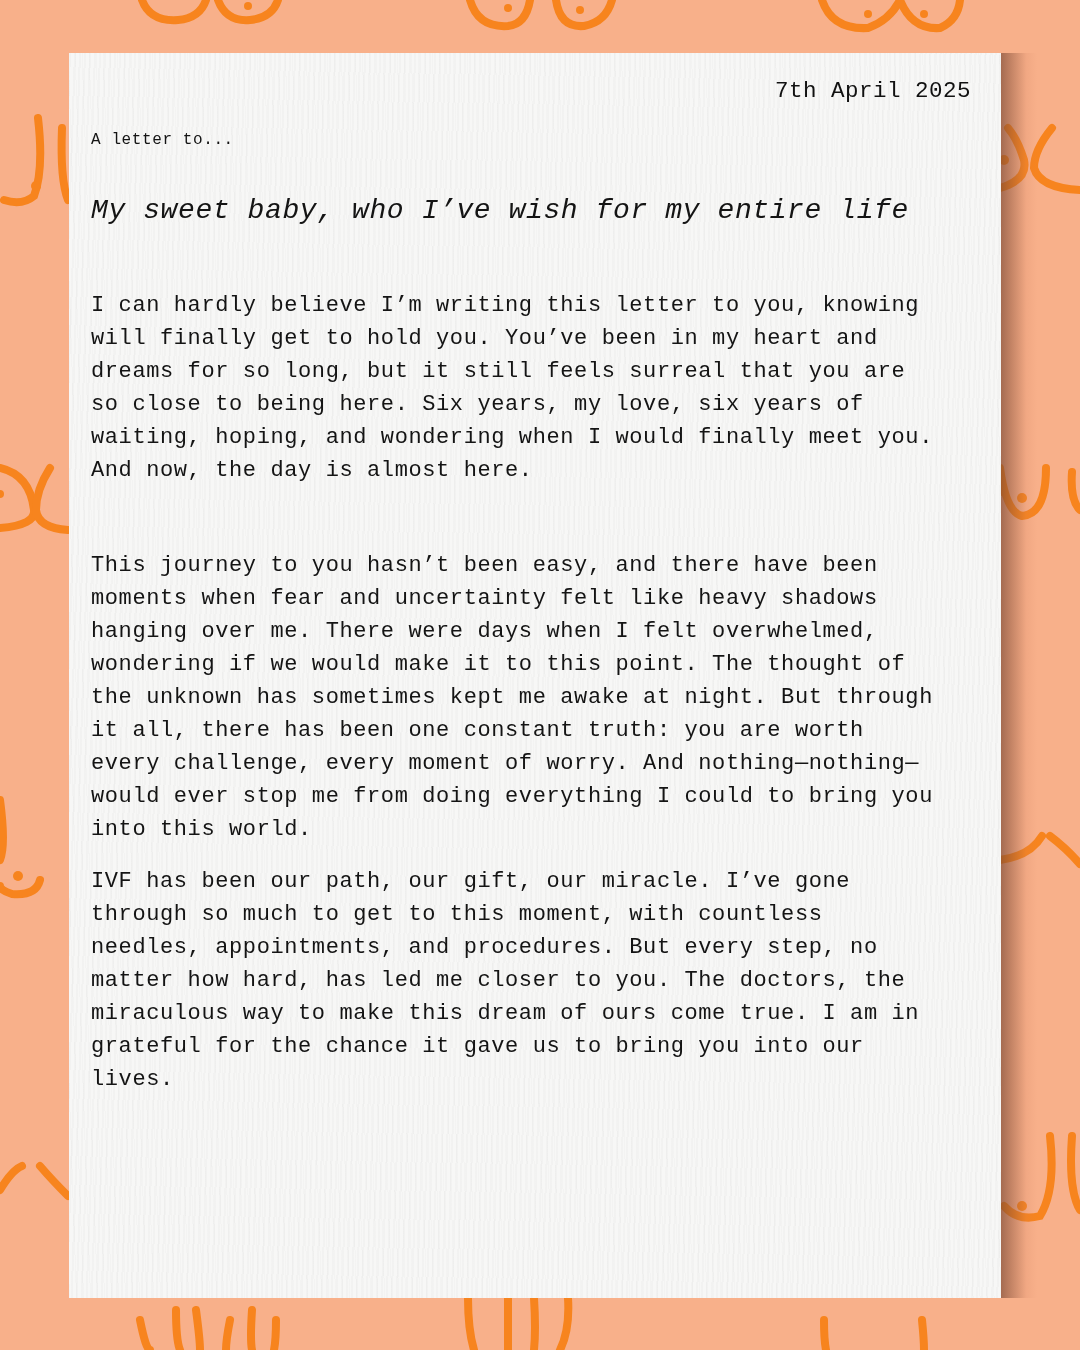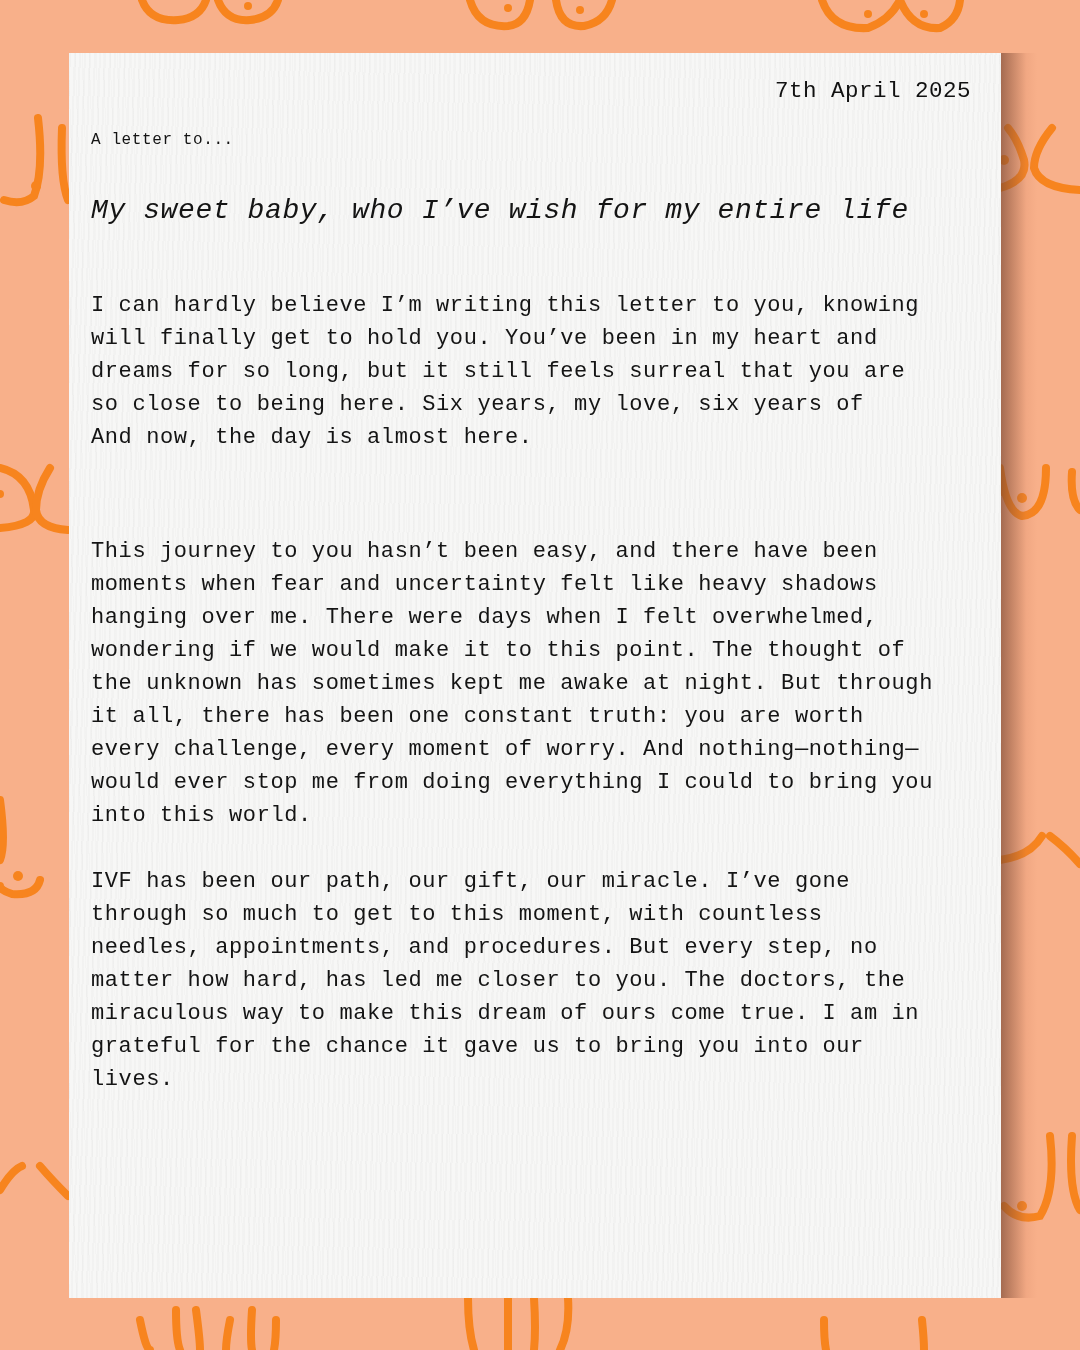--- a/index.html
+++ b/index.html
@@ -96,24 +96,25 @@
 <div class="paper">
   <div class="date">7th April 2025</div>
   <div class="greet">A letter to...</div>
   <div class="salut">My sweet baby, who I’ve wish for my entire life</div>
 
   <div class="para" style="top:236px;">
     <span class="ln">I can hardly believe I’m writing this letter to you, knowing</span>
     <span class="ln">will finally get to hold you. You’ve been in my heart and</span>
     <span class="ln">dreams for so long, but it still feels surreal that you are</span>
     <span class="ln">so close to being here. Six years, my love, six years of</span>
+    <span class="ln">waiting, hoping, and wondering when I would finally meet you.</span>
     <span class="ln">And now, the day is almost here.</span>
   </div>
 
-  <div class="para" style="top:482px;">
+  <div class="para" style="top:496px;">
     <span class="ln">This journey to you hasn’t been easy, and there have been</span>
     <span class="ln">moments when fear and uncertainty felt like heavy shadows</span>
     <span class="ln">hanging over me. There were days when I felt overwhelmed,</span>
     <span class="ln">wondering if we would make it to this point. The thought of</span>
     <span class="ln">the unknown has sometimes kept me awake at night. But through</span>
     <span class="ln">it all, there has been one constant truth: you are worth</span>
     <span class="ln">every challenge, every moment of worry. And nothing—nothing—</span>
     <span class="ln">would ever stop me from doing everything I could to bring you</span>
     <span class="ln">into this world.</span>
   </div>

